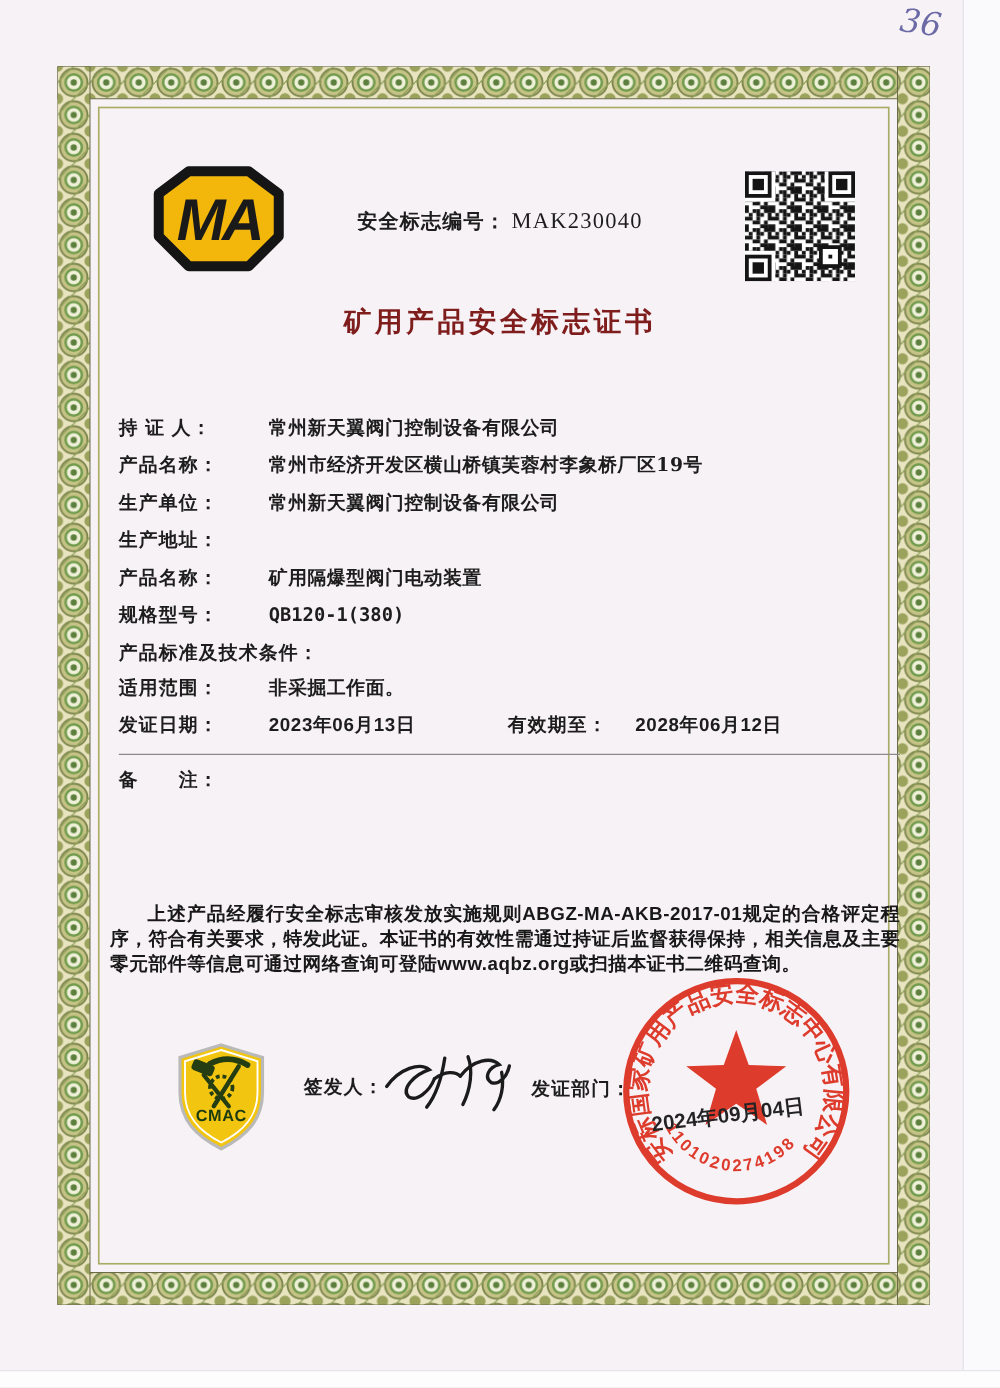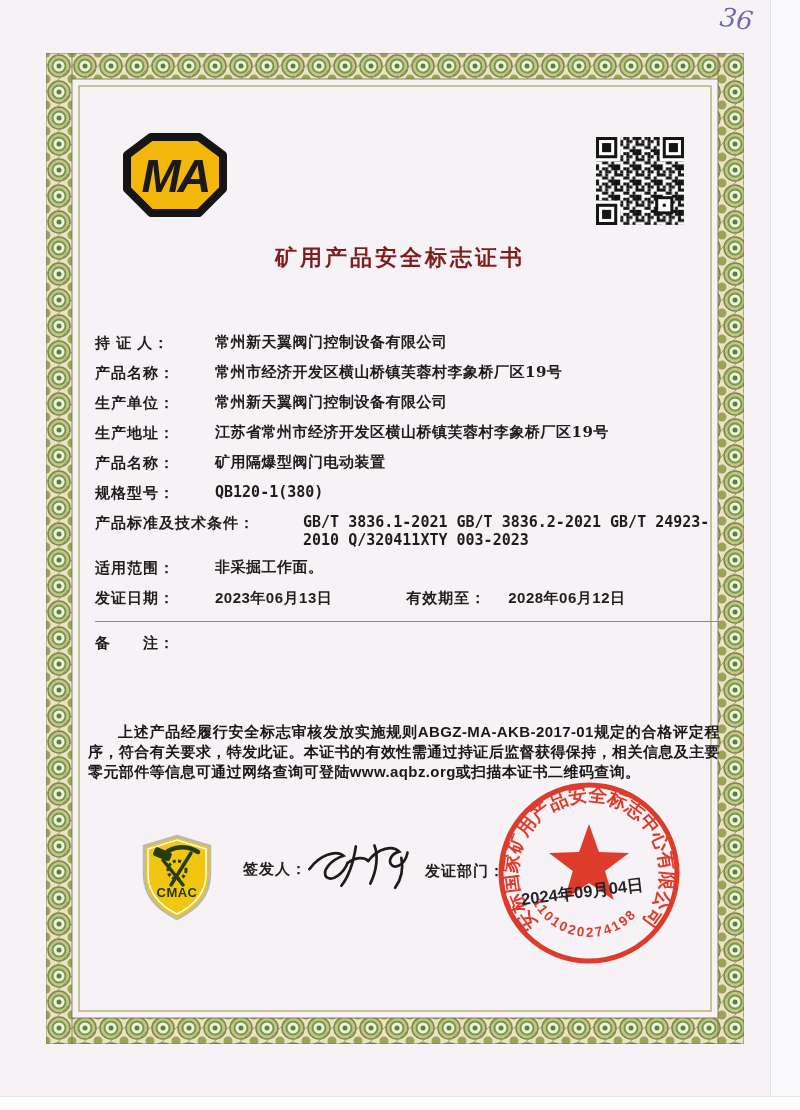--- a/index.html
+++ b/index.html
@@ -68,20 +68,24 @@
     <rect x="0" y="0" width="26" height="991" fill="url(#bp)" stroke="#6b6b4a" stroke-width="0.8"></rect>
     <rect x="672" y="0" width="26" height="991" fill="url(#bp)" stroke="#6b6b4a" stroke-width="0.8"></rect>
     <rect x="33" y="33" width="632" height="925" fill="none" stroke="#a9ad63" stroke-width="1.3"></rect>
   </svg>
 
   <svg class="ma-logo" width="126" height="94" viewBox="0 0 126 94">
     <path d="M15 27 L39 9 H87 L111 27 V61 L87 85 H39 L15 61 Z" fill="#f3b70c" stroke="#151515" stroke-width="8" stroke-linejoin="round"></path>
     <text x="63" y="64" text-anchor="middle" font-family="Liberation Sans, sans-serif" font-size="47" font-weight="900" font-style="italic" letter-spacing="-3" fill="#1a1a1a">MA</text>
   </svg>
 
+  <div class="cert-no-line">
+    <span class="cert-no-label">安全标志编号：</span>
+    <span class="cert-no-value">MAK230040</span>
+  </div>
 
   <svg class="qr" width="88" height="88" viewBox="0 0 29 29">
     <defs>
       <pattern id="qrd" width="7" height="5" patternUnits="userSpaceOnUse">
         <rect width="7" height="5" fill="#ffffff"></rect>
         <g fill="#151515">
           <rect x="0" y="0" width="1" height="1"></rect>
             <rect x="2" y="0" width="1" height="1"></rect>
           <rect x="3" y="0" width="1" height="2"></rect>
             <rect x="5" y="0" width="2" height="1"></rect>
@@ -129,33 +133,31 @@
     <div class="row">
       <span class="lbl">产品名称：</span>
       <span class="val">常州市经济开发区横山桥镇芙蓉村李象桥厂区19号</span>
     </div>
     <div class="row">
       <span class="lbl">生产单位：</span>
       <span class="val">常州新天翼阀门控制设备有限公司</span>
     </div>
     <div class="row">
       <span class="lbl">生产地址：</span>
-      <span class="val">江苏省常州市经济开发区横山桥镇芙蓉村李象桥厂区19号</span>
     </div>
     <div class="row">
       <span class="lbl">产品名称：</span>
       <span class="val">矿用隔爆型阀门电动装置</span>
     </div>
     <div class="row">
       <span class="lbl">规格型号：</span>
       <span class="val mono">QB120-1(380)</span>
     </div>
     <div class="row standards">
       <span class="lbl wide">产品标准及技术条件：</span>
-      <span class="val mono">GB/T 3836.1-2021 GB/T 3836.2-2021 GB/T 24923-2010 Q/320411XTY 003-2023</span>
     </div>
     <div class="row">
       <span class="lbl">适用范围：</span>
       <span class="val">非采掘工作面。</span>
     </div>
     <div class="row dates">
       <span class="lbl">发证日期：</span>
       <span class="val">2023年06月13日</span>
       <span class="lbl2">有效期至：</span>
       <span class="val val2">2028年06月12日</span>

